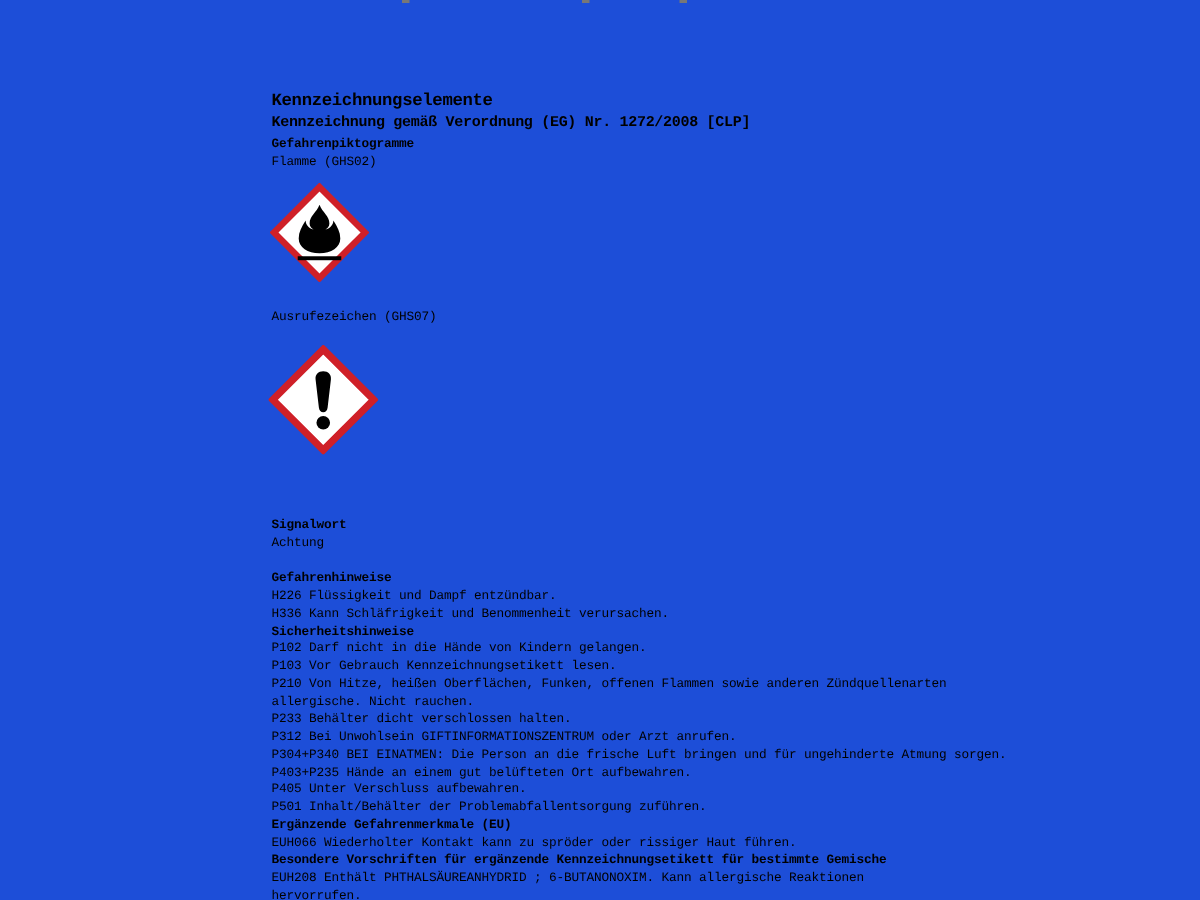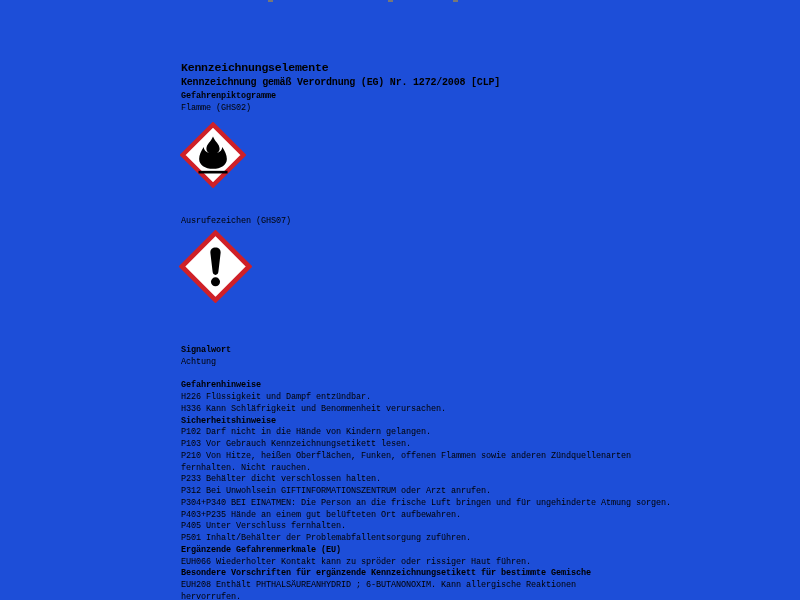--- a/index.html
+++ b/index.html
@@ -30,21 +30,20 @@
   .pictogram { position: absolute; }
   .pictogram svg { display: block; width: 100%; height: 100%; }
   #picto-flame { left: 180px; top: 122px; width: 66px; height: 66px; }
   #picto-exclamation { left: 179px; top: 230px; width: 73px; height: 73px; }
 
   #exclamation-label {
     position: absolute;
     left: 181px;
     top: 206px;
     white-space: nowrap;
-    margin-top: 10px;
   }
 
   .body-block {
     position: absolute;
     left: 181px;
     top: 345px;
     white-space: nowrap;
   }
   .line { font-size: 8.5px; line-height: 11.75px; min-height: 11.75px; letter-spacing: -0.1px; }
   .line.bold { font-weight: bold; }
@@ -103,31 +102,31 @@
       <div class="line normal">H336 Kann Schläfrigkeit und Benommenheit verursachen.</div>
 
       <div class="line bold">Sicherheitshinweise</div>
 
       <div class="line normal">P102 Darf nicht in die Hände von Kindern gelangen.</div>
 
       <div class="line normal">P103 Vor Gebrauch Kennzeichnungsetikett lesen.</div>
 
       <div class="line normal">P210 Von Hitze, heißen Oberflächen, Funken, offenen Flammen sowie anderen Zündquellenarten</div>
 
-      <div class="line normal">fernhalten. Nicht rauchen.</div>
+      <div class="line normal">allergische. Nicht rauchen.</div>
 
       <div class="line normal">P233 Behälter dicht verschlossen halten.</div>
 
       <div class="line normal">P312 Bei Unwohlsein GIFTINFORMATIONSZENTRUM oder Arzt anrufen.</div>
 
       <div class="line normal">P304+P340 BEI EINATMEN: Die Person an die frische Luft bringen und für ungehinderte Atmung sorgen.</div>
 
       <div class="line normal">P403+P235 Hände an einem gut belüfteten Ort aufbewahren.</div>
 
-      <div class="line normal">P405 Unter Verschluss fernhalten.</div>
+      <div class="line normal">P405 Unter Verschluss aufbewahren.</div>
 
       <div class="line normal">P501 Inhalt/Behälter der Problemabfallentsorgung zuführen.</div>
 
       <div class="line bold">Ergänzende Gefahrenmerkmale (EU)</div>
 
       <div class="line normal">EUH066 Wiederholter Kontakt kann zu spröder oder rissiger Haut führen.</div>
 
       <div class="line bold">Besondere Vorschriften für ergänzende Kennzeichnungsetikett für bestimmte Gemische</div>
 
       <div class="line normal">EUH208 Enthält PHTHALSÄUREANHYDRID ; 6-BUTANONOXIM. Kann allergische Reaktionen</div>

